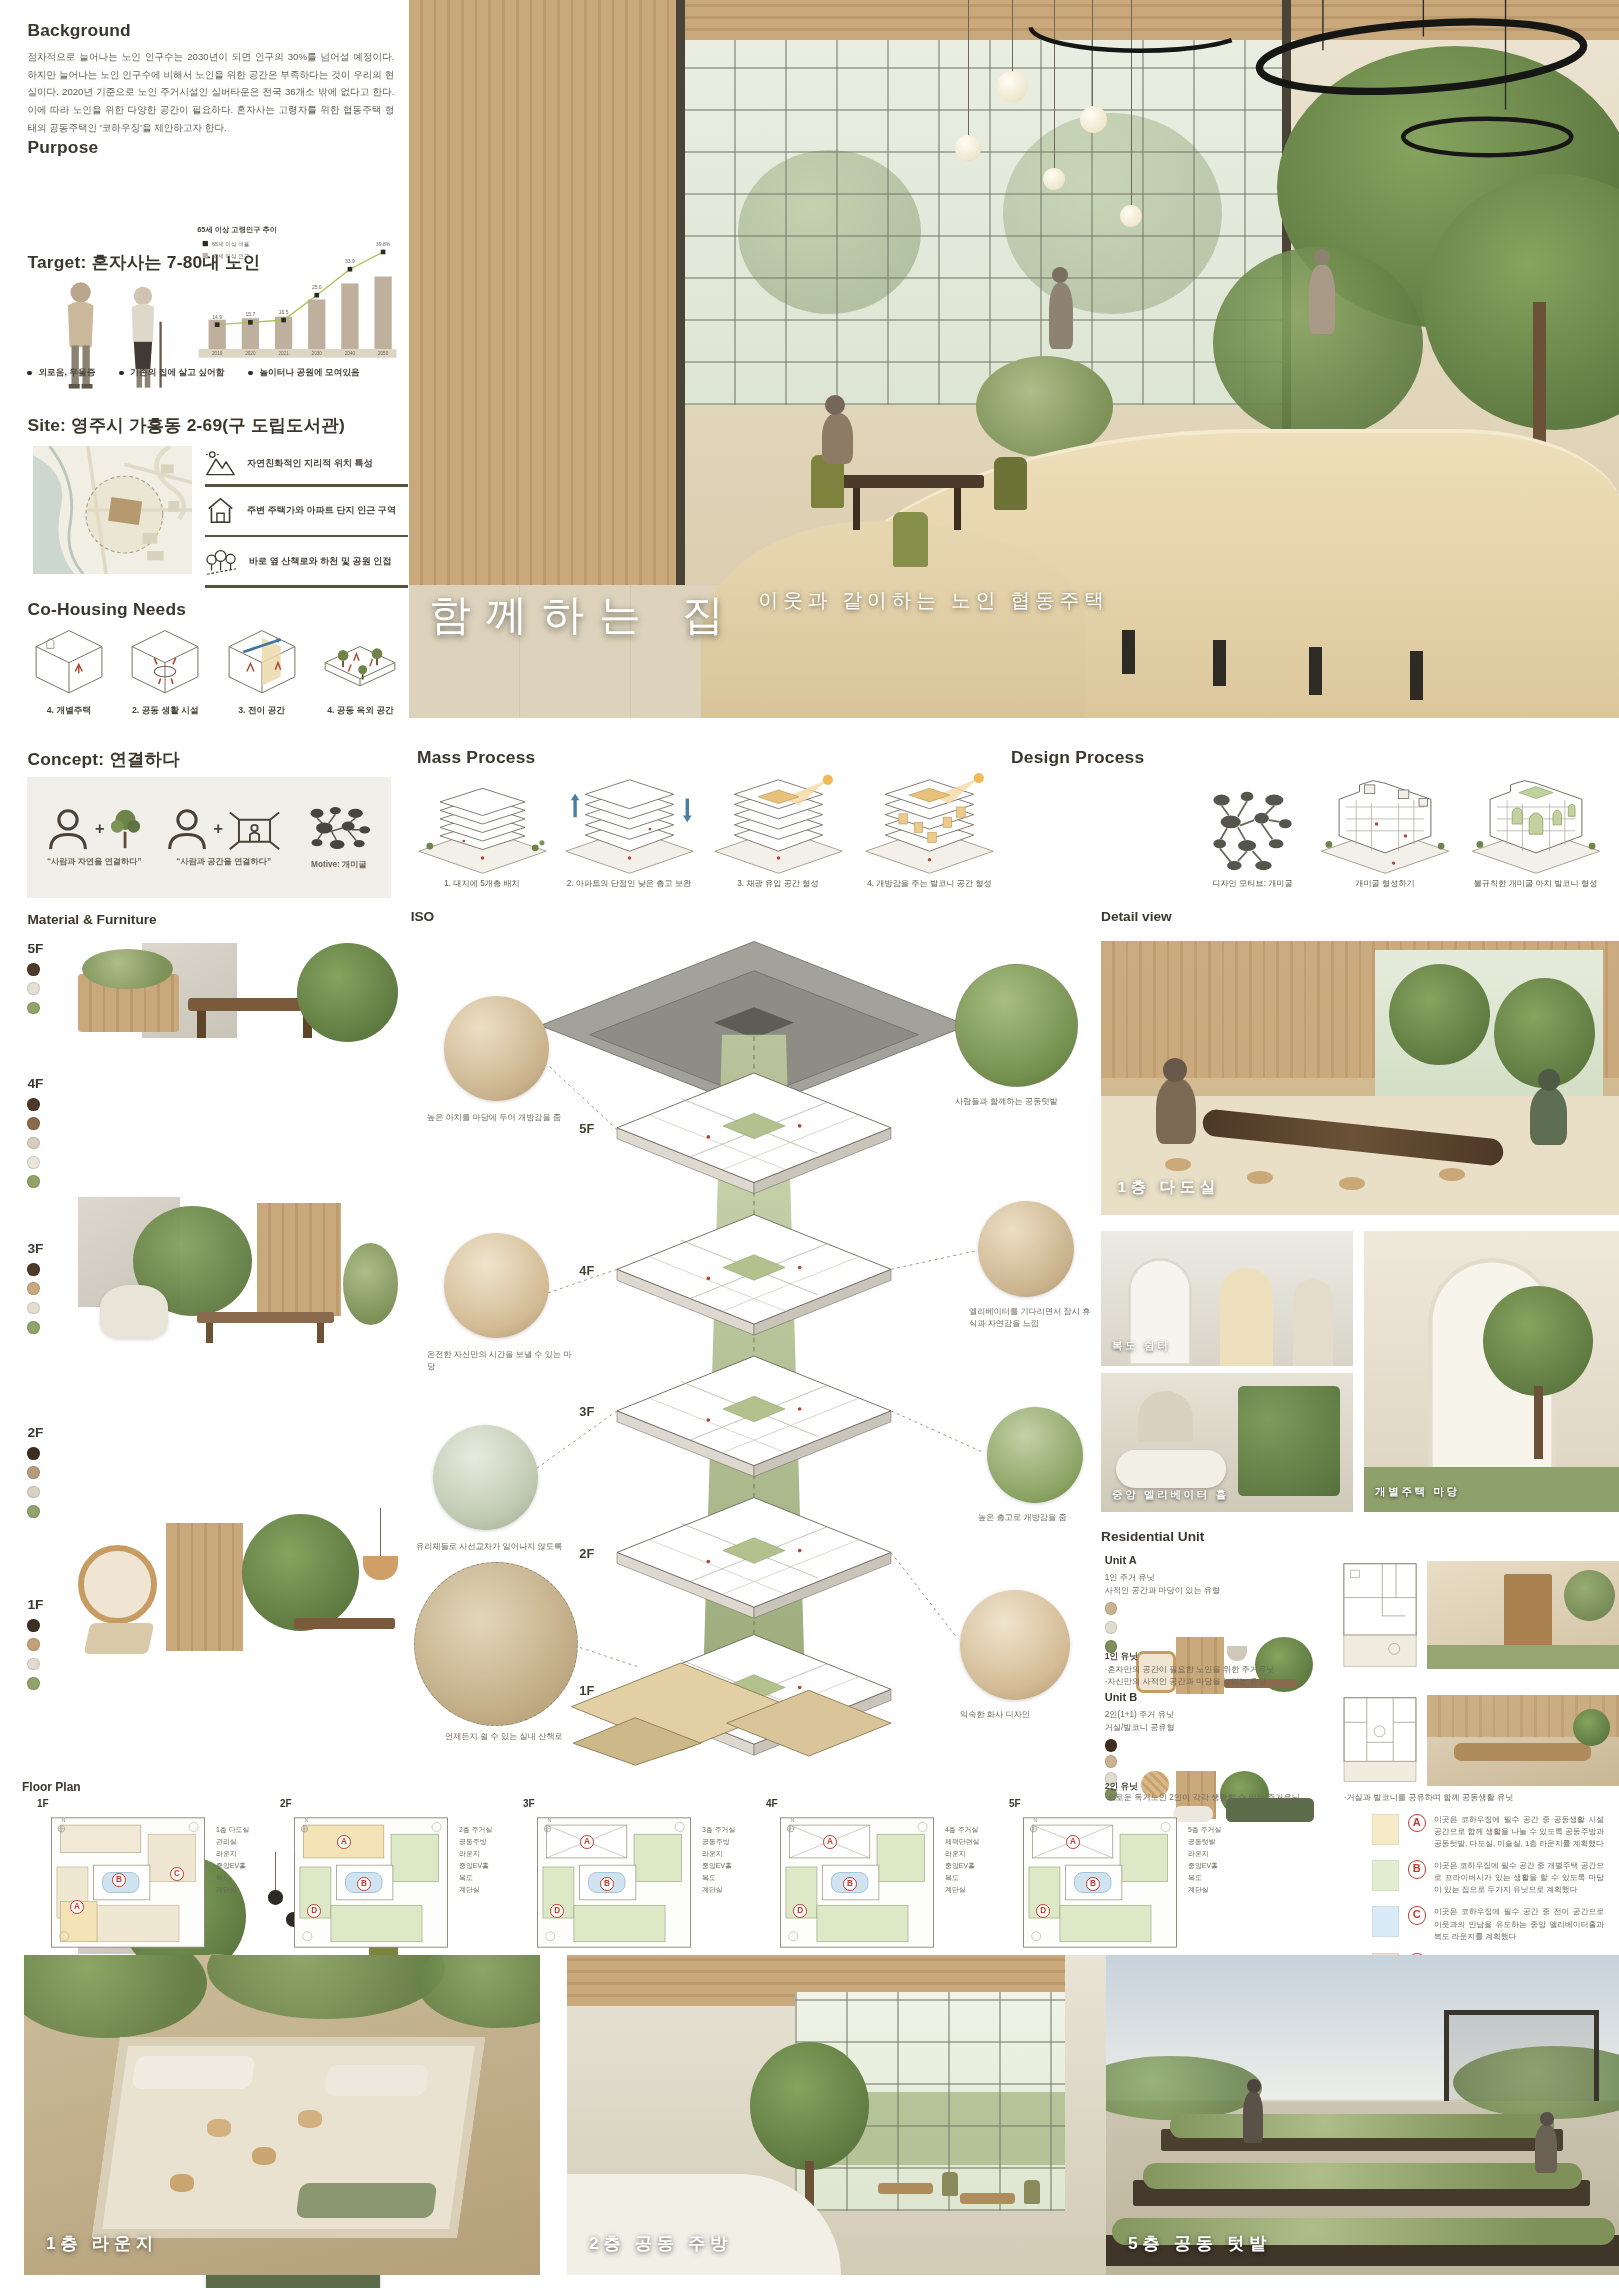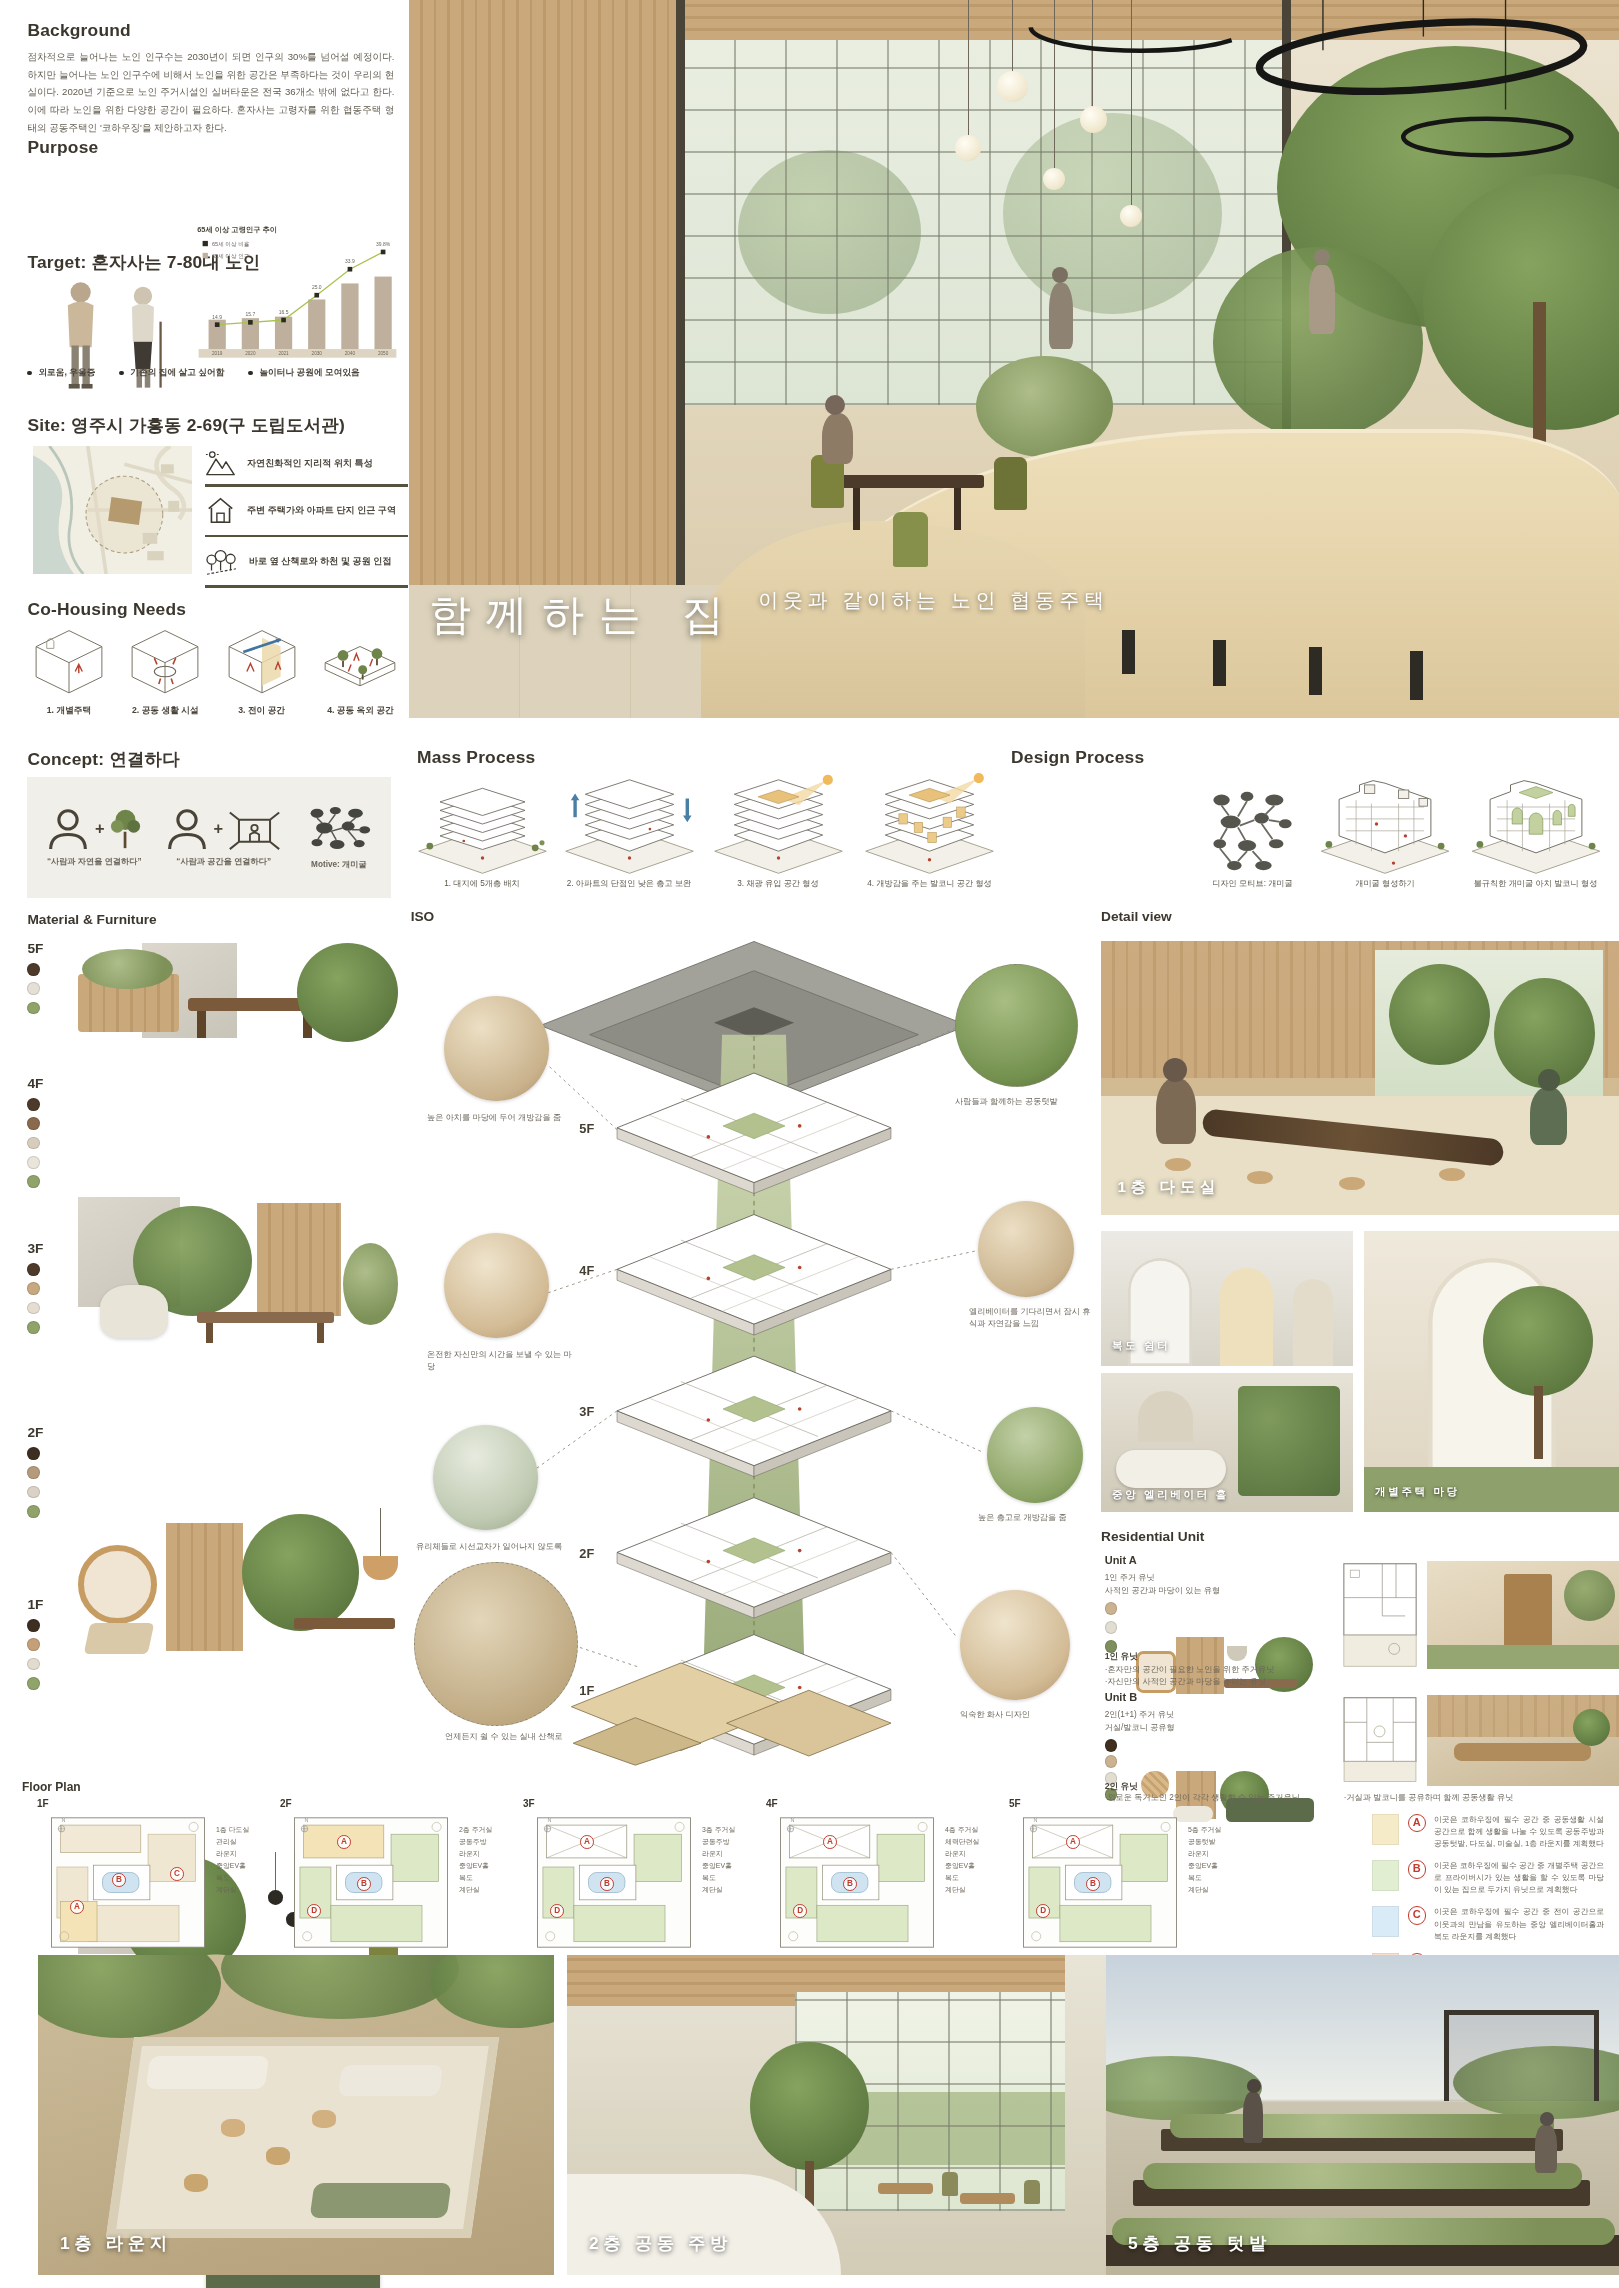--- a/index.html
+++ b/index.html
@@ -181,21 +181,21 @@
 
   <div class="abs h-en" style="left:27.4px;top:599px">Co-Housing Needs</div>
 
   <div class="abs" style="left:24px;top:625px;width:384px;display:flex;justify-content:space-between">
     <div style="width:90px;text-align:center">
       <svg width="80" height="77" viewBox="0 0 90 86">
           <path d="M45 6 L82 24 L45 42 L8 24 Z M8 24 V58 L45 76 V42 M82 24 V58 L45 76" fill="#fff" stroke="#77715f" stroke-width="1.1"></path>
           <path d="M20 18 Q24 12 28 18 L28 26 L20 26 Z" fill="none" stroke="#9a937f" stroke-width="1"></path>
           <path d="M52 52 l4 -8 l4 8 M56 44 v10" stroke="#b5432f" stroke-width="1.6" fill="none"></path>
         </svg>
-      <div class="k-cap">1. 개별주택</div>
+      <div class="k-cap">4. 개별주택</div>
     </div>
     <div style="width:90px;text-align:center">
       <svg width="80" height="77" viewBox="0 0 90 86">
           <path d="M45 6 L82 24 L45 42 L8 24 Z M8 24 V58 L45 76 V42 M82 24 V58 L45 76" fill="#fff" stroke="#77715f" stroke-width="1.1"></path>
           <ellipse cx="45" cy="52" rx="12" ry="6" fill="none" stroke="#6b6557" stroke-width="1.2"></ellipse>
           <path d="M36 44 l-3 -7 M54 44 l3 -7 M40 60 l-2 6 M52 60 l2 6" stroke="#b5432f" stroke-width="1.8"></path>
         </svg>
       <div class="k-cap">2. 공동 생활 시설</div>
     </div>
     <div style="width:90px;text-align:center">
@@ -980,21 +980,21 @@
       <span class="ring ring-lg">C</span>
       <span class="legend-tx">이곳은 코하우징에 필수 공간 중 전이 공간으로 이웃과의 만남을 유도하는 중앙 엘리베이터홀과 복도 라운지를 계획했다</span>
     </div>
     <div class="legend-row">
       <span class="legend-sw" style="background: rgb(248, 223, 205);"></span>
       <span class="ring ring-lg">D</span>
       <span class="legend-tx">이곳은 이 협동주택에 필요한 관리 시설로 관리실과 화장실을 계획했다</span>
     </div>
   </div>
 
-  <div class="photo" style="left:38px;top:1955px;width:516px;height:320px;background:linear-gradient(165deg,#cdbd9b,#b4a07a)">
+  <div class="photo" style="left:24px;top:1955px;width:516px;height:320px;background:linear-gradient(165deg,#cdbd9b,#b4a07a)">
     <div class="abs treeblob" style="left:-18.3px;top:-27.4px;width:201px;height:110px;opacity:.9"></div>
     <div class="abs treeblob" style="left:183px;top:-37px;width:238px;height:101px;opacity:.85"></div>
     <div class="abs treeblob" style="left:393px;top:-18.3px;width:164px;height:91px;opacity:.9"></div>
     <div class="abs" style="left:82px;top:82px;width:365px;height:201px;background:#e9e2d0;box-shadow:inset 0 0 0 9.1px #d9cfb6;transform:skewX(-8deg)"></div>
     <div class="abs" style="left:110px;top:101px;width:119px;height:33px;background:#f0ece1;border-radius:9.1px;transform:skewX(-8deg)"></div>
     <div class="abs" style="left:274px;top:228px;width:137px;height:35px;background:#8a9770;border-radius:9.1px;transform:skewX(-8deg)"></div>
     <div class="abs" style="left:302px;top:110px;width:101px;height:31px;background:#ece8dd;border-radius:9.1px;transform:skewX(-8deg)"></div>
     <div class="abs" style="left:183px;top:164px;width:24px;height:18.3px;background:#d2b07f;border-radius:40%"></div>
     <div class="abs" style="left:228px;top:192px;width:24px;height:18.3px;background:#c9a66f;border-radius:40%"></div>
     <div class="abs" style="left:274px;top:155px;width:24px;height:18.3px;background:#d2b07f;border-radius:40%"></div>

